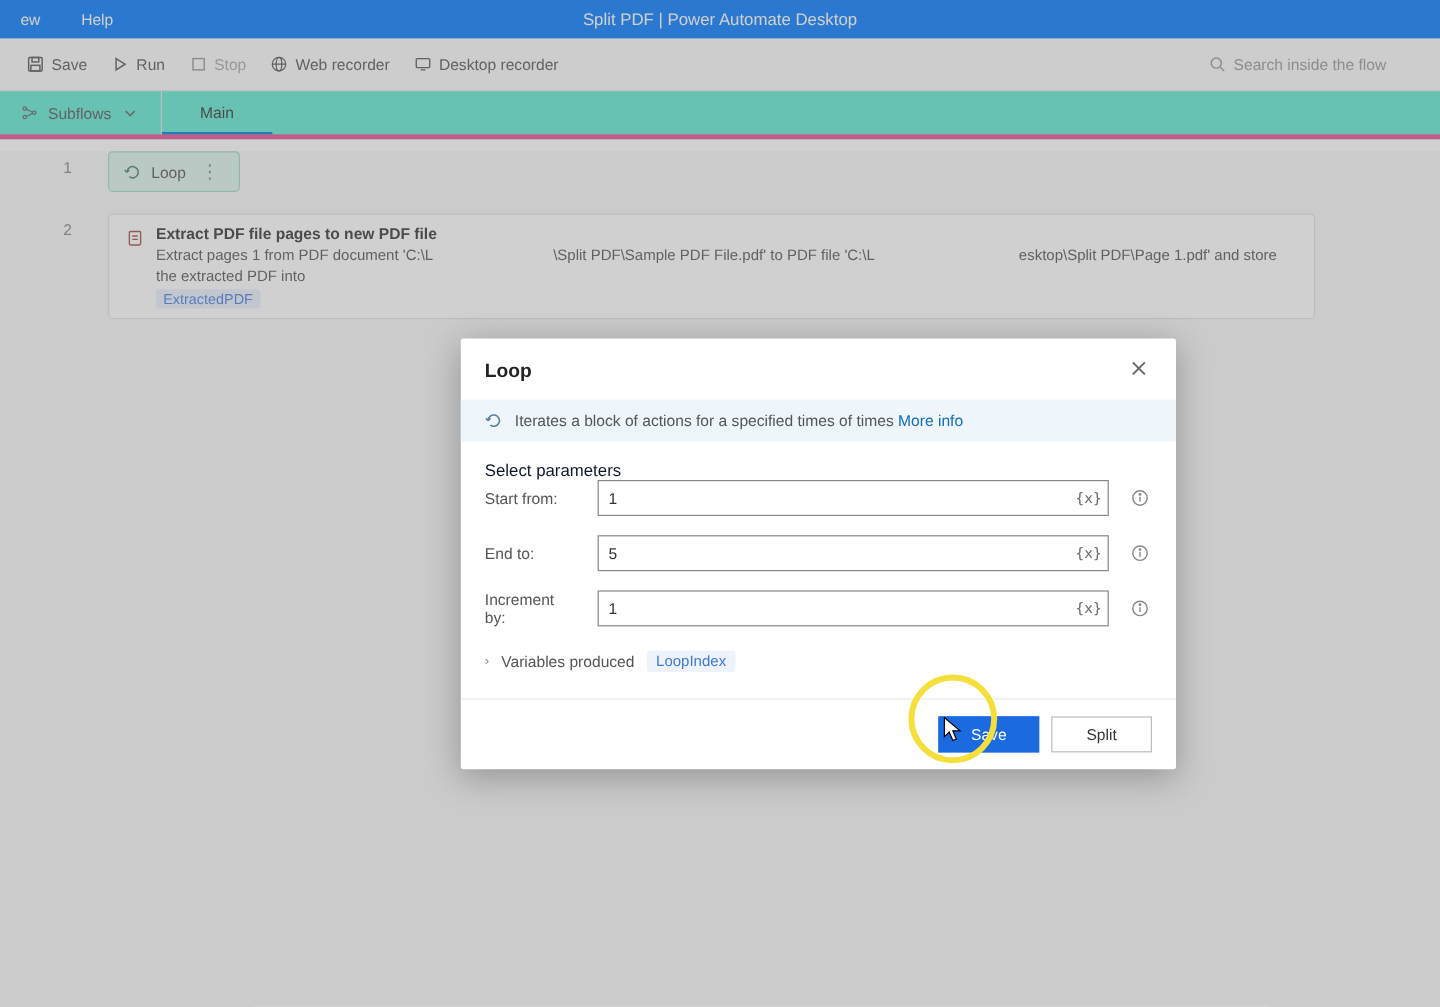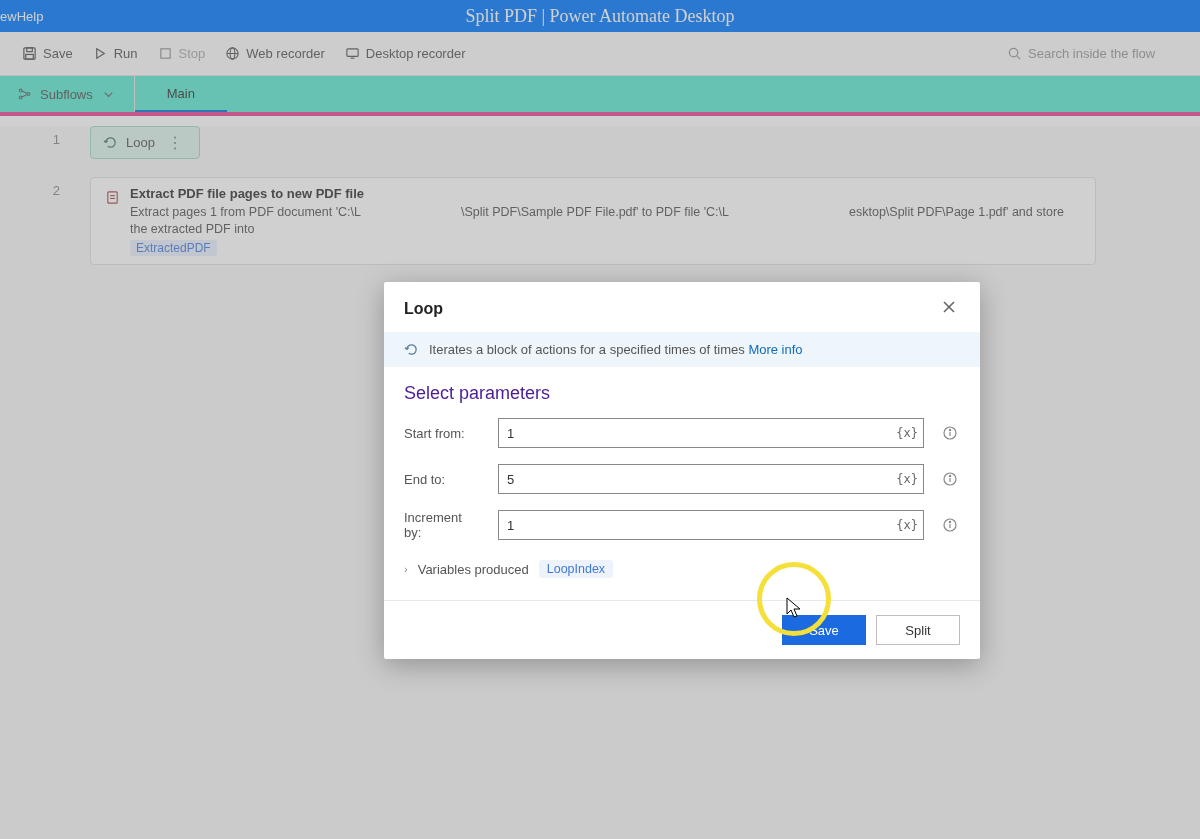--- a/index.html
+++ b/index.html
@@ -3,24 +3,24 @@
 <meta charset="utf-8">
 <style>
   * { box-sizing: border-box; margin: 0; padding: 0; font-family: "Segoe UI", Arial, sans-serif; }
   html, body { width: 1200px; height: 839px; overflow: hidden; background: #fff; }
 
   
   .titlebar {
     height: 32px; background: #0078ff; color: #fff; display: flex; align-items: center;
     font-size: 13px; position: relative;
   }
-  .titlebar .menu-item { padding: 0 0; cursor: pointer; }
+  .titlebar .menu-item { padding: 0 17px; cursor: pointer; }
   .titlebar .window-title {
     position: absolute; left: 50%; transform: translateX(-50%);
-    font-size: 18px; font-weight: 500; font-family: Liberation Serif, serif;
+    font-size: 14px; font-weight: 500;
   }
 
   
   .toolbar {
     height: 44px; border-bottom: 1px solid #e5e5e5; display: flex; align-items: center;
     padding: 0 12px; background: #fafafa; color: #555; font-size: 13px;
   }
   .toolbar .tbtn { display: inline-flex; align-items: center; gap: 6px; padding: 0 10px; height: 100%; cursor: pointer; }
   .toolbar .search-wrap { margin-left: auto; display: flex; align-items: center; gap: 6px; color: #888; }
   .toolbar .search-wrap input { border: none; background: transparent; font-size: 13px; width: 160px; color: #444; }
@@ -87,21 +87,21 @@
     padding: 14px 20px 10px 20px;
   }
   .dialog .dlg-head h2 { font-size: 16px; font-weight: 600; color: #222; }
   .dialog .dlg-head .close { color: #666; cursor: pointer; font-size: 16px; padding: 4px; }
   .dialog .dlg-banner {
     background: #eef6fb; margin: 0; padding: 10px 20px; display: flex; align-items: center;
     gap: 10px; font-size: 13px; color: #555;
   }
   .dialog .dlg-banner a { color: #0f6cbd; text-decoration: none; }
   .dialog .dlg-body { padding: 16px 20px 8px 20px; }
-  .dialog h3 { font-size: 18px; font-weight: 500; color: #4c1d95; margin-bottom: 14px; }
+  .dialog h3 { font-size: 14px; font-weight: 500; color: #0f172a; margin-bottom: 0; }
 
   .param-row { display: flex; align-items: center; gap: 16px; margin-bottom: 16px; }
   .param-row label { width: 78px; font-size: 13px; color: #555; flex-shrink: 0; }
   .param-row .field-wrap {
     position: relative; flex: 1; display: flex; align-items: center;
   }
   .param-row input {
     width: 100%; height: 30px; border: 1px solid #888; padding: 0 32px 0 8px;
     font-size: 13px; color: #333;
   }

